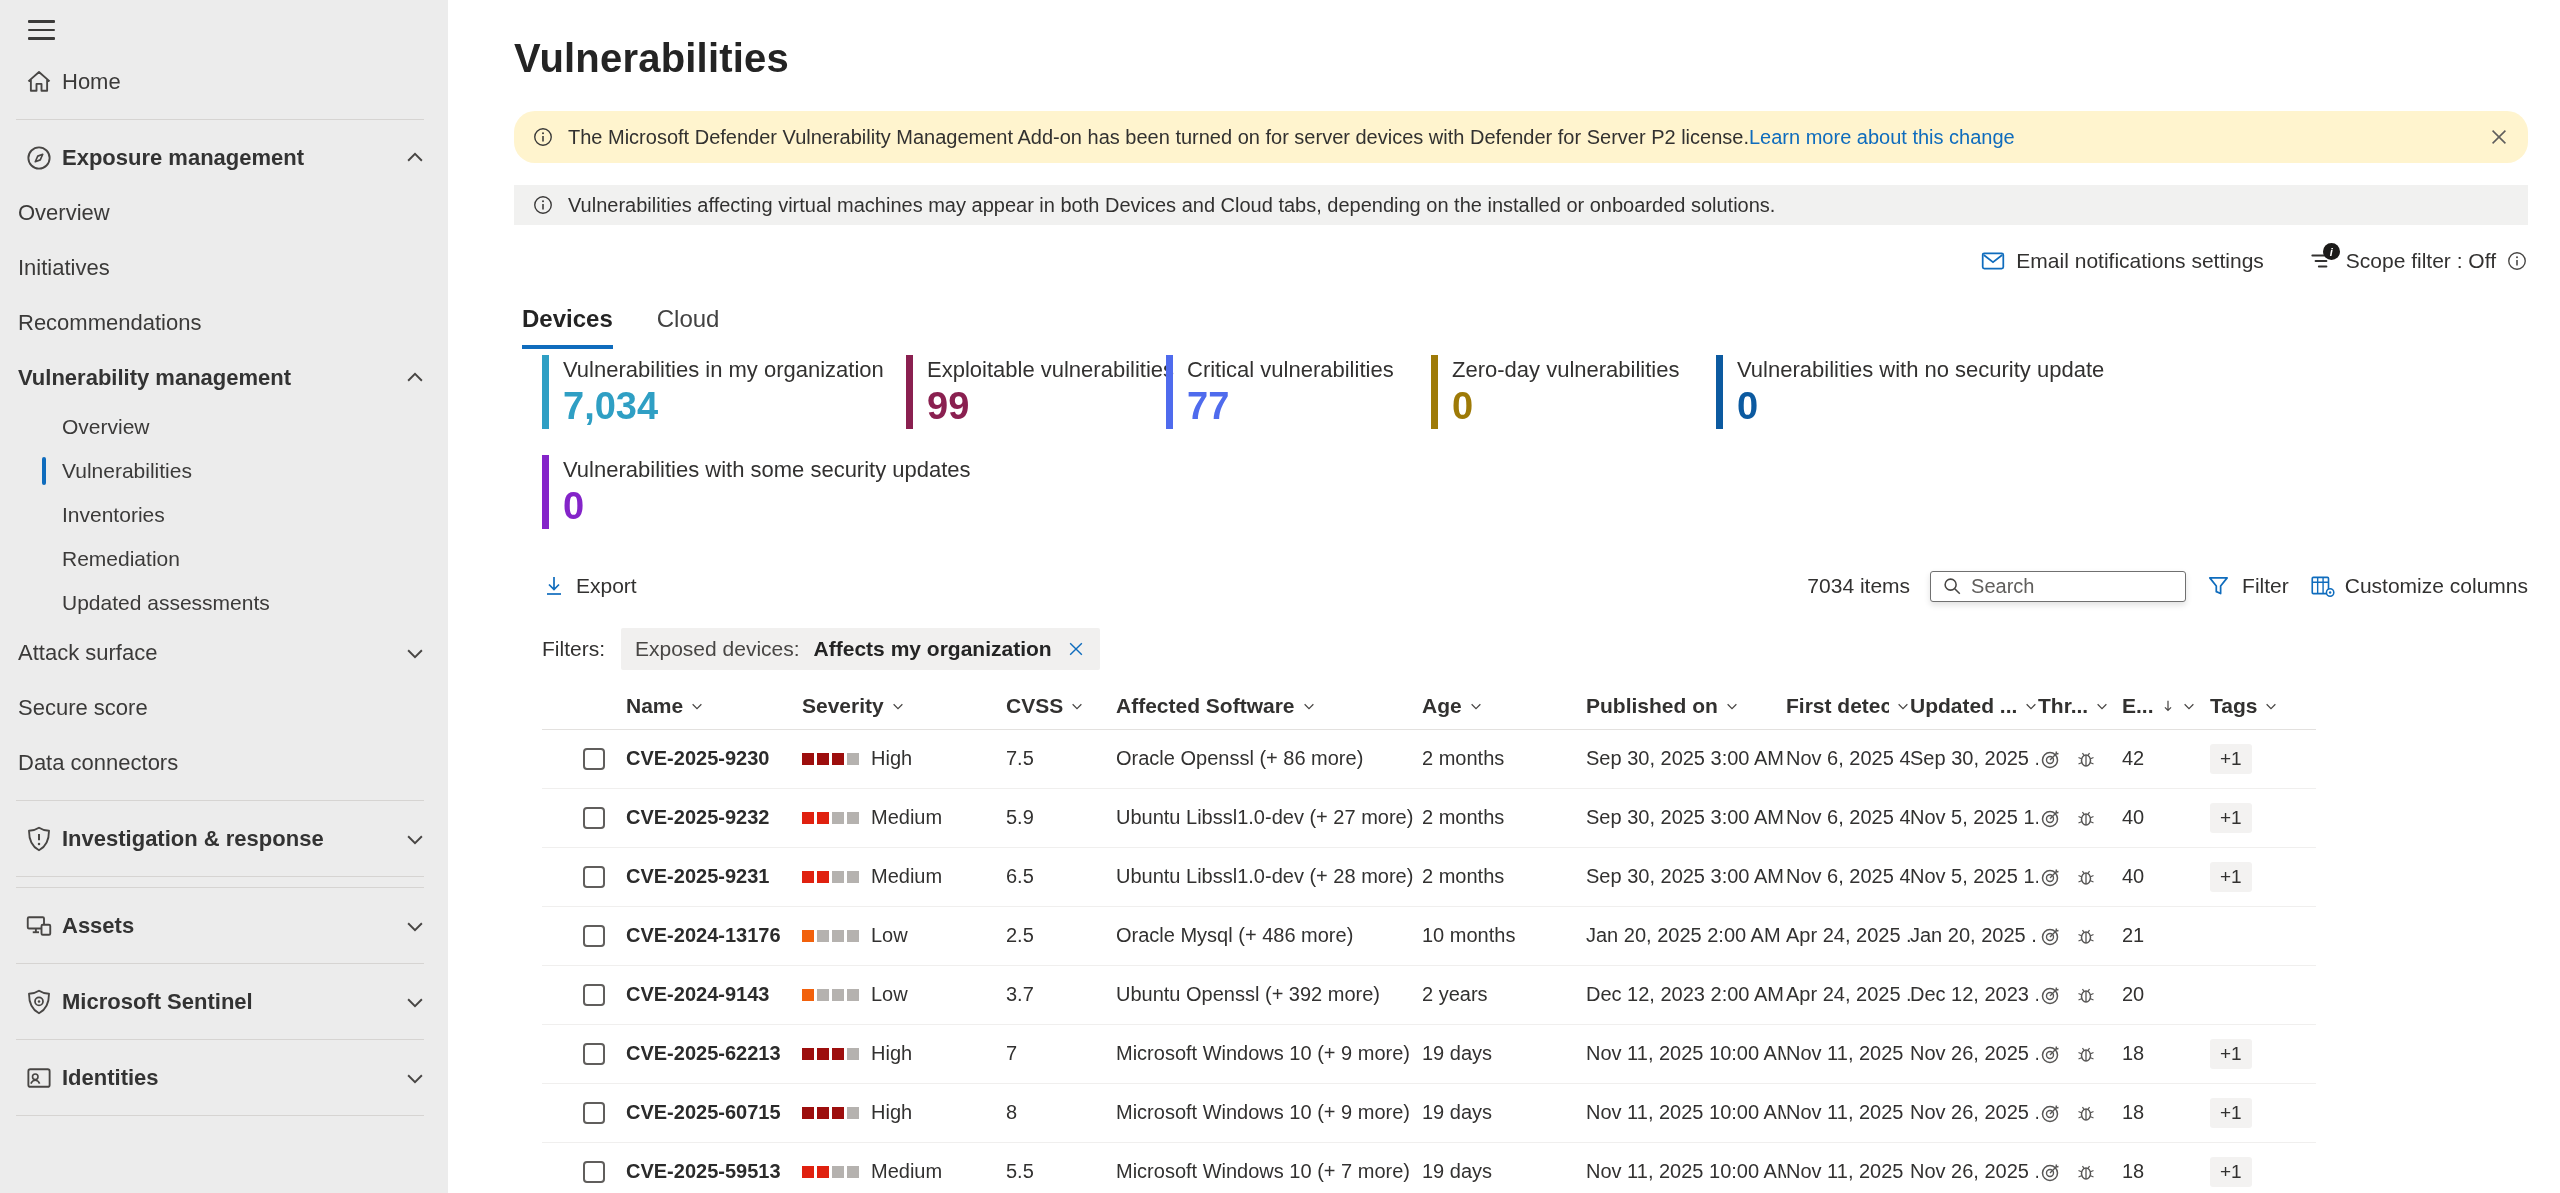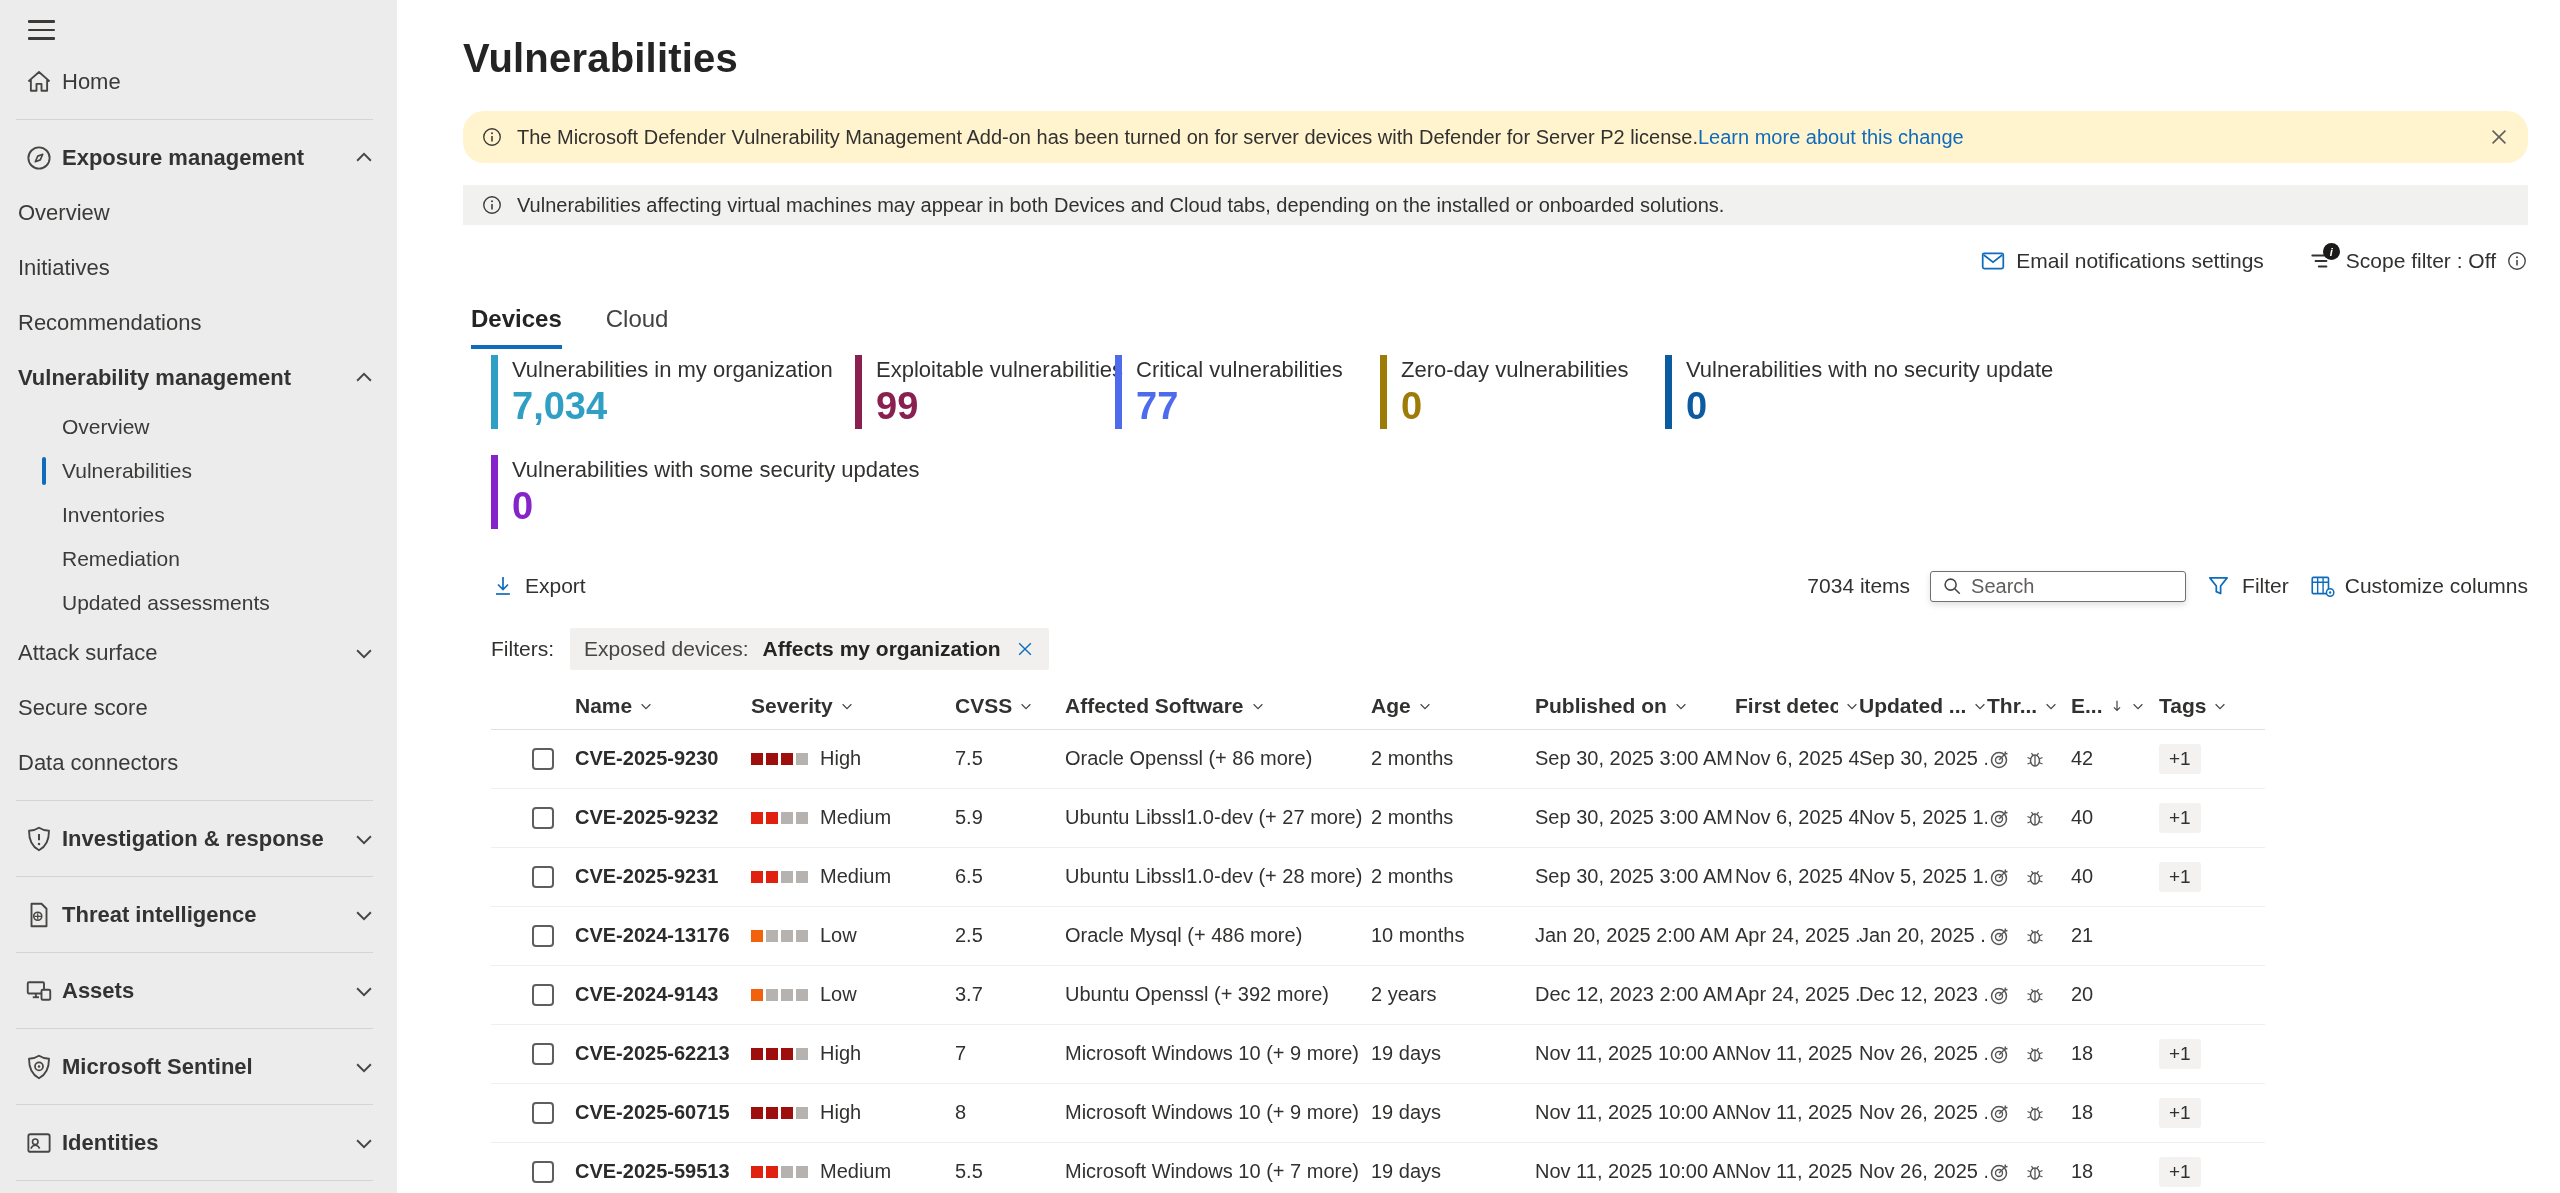--- a/index.html
+++ b/index.html
@@ -1,21 +1,21 @@
 <!DOCTYPE html>
 <html><head>
 <meta charset="utf-8">
 <style>
   * { box-sizing: border-box; margin: 0; padding: 0; }
   html,body { width:2560px; height:1193px; overflow:hidden; }
   body { font-family:"Liberation Sans", sans-serif; background:#ffffff; color:#323130; }
   .app { position:relative; width:2560px; height:1193px; display:flex; }
 
   
-  .sidebar { width:397px; height:100%; background:#ececec; flex:none; padding-top:10px; overflow:hidden; }
+  .sidebar { width:448px; height:100%; background:#ececec; flex:none; padding-top:10px; overflow:hidden; }
   .hamburger { width:60px; height:44px; padding:10px 0 0 28px; cursor:pointer; }
   .hamburger i { display:block; width:27px; height:2.6px; background:#3b3a39; margin-bottom:6px; border-radius:1px; }
   .nav-row { position:relative; display:flex; align-items:center; height:55px; padding:0 22px 0 62px; color:#3b3a39; font-size:22px; cursor:pointer; }
   .nav-row.lvl1 { padding-left:18px; }
   .nav-row.lvl2 { height:44px; padding-left:62px; font-size:21px; }
   .nav-row.bold { font-weight:bold; color:#333; }
   .nav-row .nicon { position:absolute; left:24px; width:30px; height:30px; color:#484644; }
   .nav-row .chev { margin-left:auto; width:22px; height:22px; color:#484644; flex:none; }
   .nav-row.selected::before { content:""; position:absolute; left:42px; top:8px; bottom:8px; width:4px; border-radius:2px; background:#0f6cbd; }
   .sidebar hr { border:none; border-top:1px solid #d6d4d2; margin:10px 24px 10px 16px; }
@@ -267,29 +267,20 @@
     <div class="nav-row bold">
       <svg class="nicon">
           <use href="#s-shield-alert"></use>
         </svg>
       <span>Investigation &amp; response</span>
       <svg class="chev">
           <use href="#s-chev-down"></use>
         </svg>
     </div>
     <hr>
-    <div class="nav-row bold">
-      <svg class="nicon">
-          <use href="#s-document"></use>
-        </svg>
-      <span>Threat intelligence</span>
-      <svg class="chev">
-          <use href="#s-chev-down"></use>
-        </svg>
-    </div>
     <hr>
     <div class="nav-row bold">
       <svg class="nicon">
           <use href="#s-devices"></use>
         </svg>
       <span>Assets</span>
       <svg class="chev">
           <use href="#s-chev-down"></use>
         </svg>
     </div>

